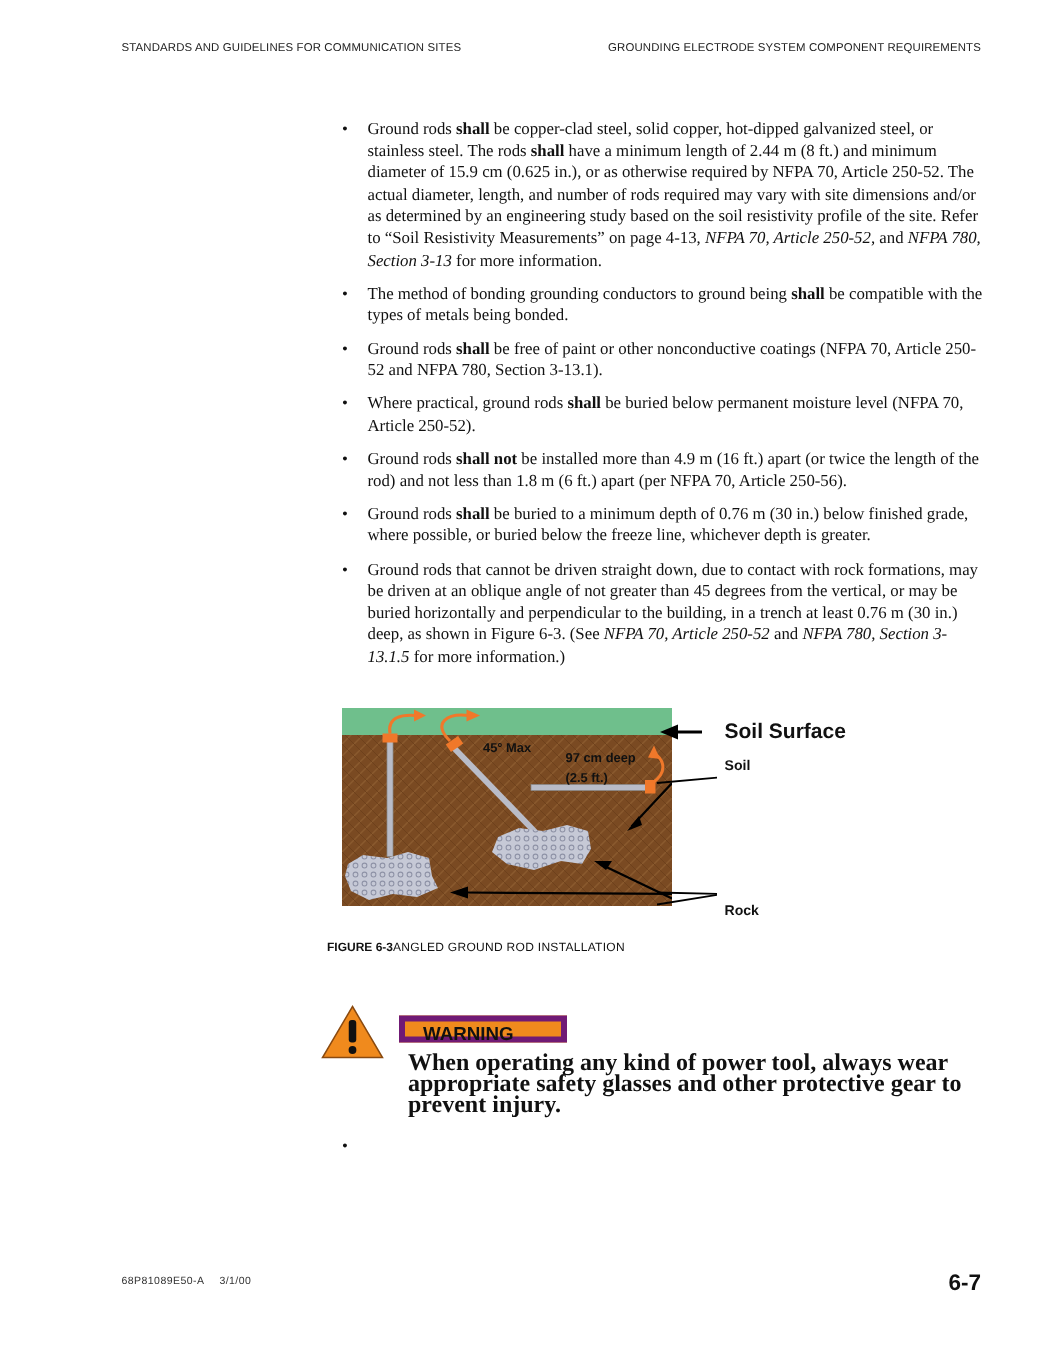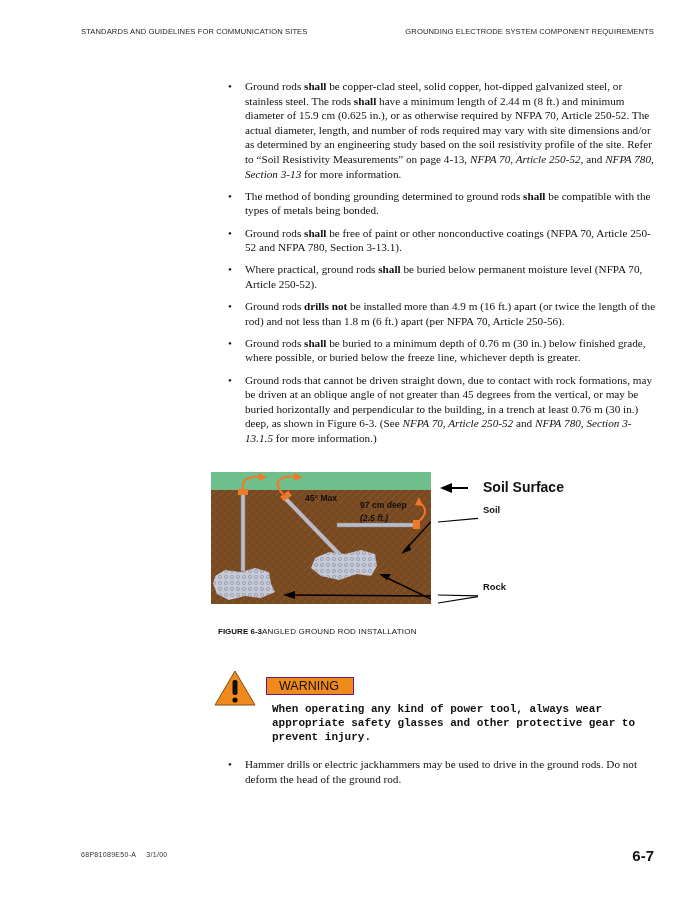--- a/index.html
+++ b/index.html
@@ -5,46 +5,46 @@
   html, body { margin: 0; padding: 0; background: #ffffff; }
   body { width: 694px; height: 898px; position: relative; overflow: hidden; font-family: "Liberation Serif", serif; color: #111; }
   .hdr { position: absolute; top: 27px; font-family: "Liberation Sans", sans-serif; font-size: 7.6px; font-variant: small-caps; letter-spacing: 0.1px; color: #222; text-transform: uppercase; text-align: center; }
   .hdr-left { left: 81px; }
   .hdr-right { right: 40px; }
   .body-list { position: absolute; left: 226px; top: 79px; width: 432px; margin: 0; padding: 0; list-style: none; }
   .body-list li { position: relative; padding-left: 19px; font-size: 11.2px; line-height: 14.6px; margin-bottom: 7.6px; }
   .bullet { position: absolute; left: 2px; top: 0; }
   .body-list b { font-weight: bold; }
   .body-list i { font-style: italic; }
-  .figure { position: absolute; left: 211px; top: 472px; width: 244px; height: 132px; overflow: hidden; }
+  .figure { position: absolute; left: 228px; top: 472px; width: 244px; height: 132px; overflow: hidden; }
   .figure svg { display: block; }
   .fig-label { position: absolute; font-family: "Liberation Sans", sans-serif; font-weight: bold; font-size: 8.6px; color: #111; }
   .caption { position: absolute; left: 218px; top: 627px; font-family: "Liberation Sans", sans-serif; font-size: 8px; color: #111; }
   .caption .num { font-weight: bold; text-transform: uppercase; }
   .caption .txt { text-transform: uppercase; margin-left: 0; letter-spacing: 0.2px; }
   .warn-icon { position: absolute; left: 213px; top: 669px; }
-  .warn-badge { position: absolute; left: 266px; top: 677px; width: 88px; height: 18px; background: #f08a1d; border: 1px solid #701a75; box-sizing: border-box; font-family: "Liberation Sans", sans-serif; font-weight: normal; font-size: 12.5px; color: #111; padding-left: 12px; line-height: 17px; }
-  .warn-text { position: absolute; left: 272px; top: 702px; width: 390px; font-family: Liberation Mono, monospace; font-weight: bold; font-size: 11px; line-height: 14px; color: #111; }
+  .warn-badge { position: absolute; left: 266px; top: 677px; width: 112px; height: 18px; background: #f08a1d; border: 4px solid #701a75; box-sizing: border-box; font-family: "Liberation Sans", sans-serif; font-weight: bold; font-size: 12.5px; color: #111; padding-left: 12px; line-height: 17px; }
+  .warn-text { position: absolute; left: 272px; top: 702px; width: 390px; font-family: Liberation Serif, serif; font-weight: bold; font-size: 16px; line-height: 14px; color: #111; }
   .list2 { top: 757px; }
   .footer-left { position: absolute; left: 81px; top: 851px; font-family: "Liberation Sans", sans-serif; font-size: 7px; color: #333; letter-spacing: 0.3px; }
   .footer-left span + span { margin-left: 10px; }
   .footer-right { position: absolute; right: 40px; top: 847px; font-family: "Liberation Sans", sans-serif; font-weight: bold; font-size: 15px; color: #111; }
 </style>
 </head>
 <body>
 
 <div class="hdr hdr-left">Standards and Guidelines for Communication Sites</div>
 <div class="hdr hdr-right">Grounding Electrode System Component Requirements</div>
 
 <ul class="body-list" id="list1">
     <li><span class="bullet">•</span><span>Ground rods </span><b>shall</b><span> be copper-clad steel, solid copper, hot-dipped galvanized steel, or stainless steel. The rods </span><b>shall</b><span> have a minimum length of 2.44 m (8 ft.) and minimum diameter of 15.9 cm (0.625 in.), or as otherwise required by NFPA 70, Article 250-52. The actual diameter, length, and number of rods required may vary with site dimensions and/or as determined by an engineering study based on the soil resistivity profile of the site. Refer to “Soil Resistivity Measurements” on page 4-13, </span><i>NFPA 70, Article 250-52,</i><span> and </span><i>NFPA 780, Section 3-13</i><span> for more information.</span></li>
-    <li><span class="bullet">•</span><span>The method of bonding grounding determined to ground rods </span><b>shall</b><span> be compatible with the types of metals being bonded.</span></li>
+    <li><span class="bullet">•</span><span>The method of bonding grounding conductors to ground being </span><b>shall</b><span> be compatible with the types of metals being bonded.</span></li>
     <li><span class="bullet">•</span><span>Ground rods </span><b>shall</b><span> be free of paint or other nonconductive coatings (NFPA 70, Article 250-52 and NFPA 780, Section 3-13.1).</span></li>
     <li><span class="bullet">•</span><span>Where practical, ground rods </span><b>shall</b><span> be buried below permanent moisture level (NFPA 70, Article 250-52).</span></li>
-    <li><span class="bullet">•</span><span>Ground rods </span><b>drills not</b><span> be installed more than 4.9 m (16 ft.) apart (or twice the length of the rod) and not less than 1.8 m (6 ft.) apart (per NFPA 70, Article 250-56).</span></li>
+    <li><span class="bullet">•</span><span>Ground rods </span><b>shall not</b><span> be installed more than 4.9 m (16 ft.) apart (or twice the length of the rod) and not less than 1.8 m (6 ft.) apart (per NFPA 70, Article 250-56).</span></li>
     <li><span class="bullet">•</span><span>Ground rods </span><b>shall</b><span> be buried to a minimum depth of 0.76 m (30 in.) below finished grade, where possible, or buried below the freeze line, whichever depth is greater.</span></li>
     <li><span class="bullet">•</span><span>Ground rods that cannot be driven straight down, due to contact with rock formations, may be driven at an oblique angle of not greater than 45 degrees from the vertical, or may be buried horizontally and perpendicular to the building, in a trench at least 0.76 m (30 in.) deep, as shown in Figure 6-3. (See </span><i>NFPA 70, Article 250-52</i><span> and </span><i>NFPA 780, Section 3-13.1.5</i><span> for more information.)</span></li>
   </ul>
 
 <div class="figure">
   <svg width="220" height="132" viewBox="0 0 220 132">
     <defs>
       <pattern id="soilpat" width="8" height="8" patternUnits="userSpaceOnUse">
         <rect width="8" height="8" fill="#7a4a22"></rect>
         <path d="M0 8 L8 0" stroke="#8a5a2e" stroke-width="1"></path>
@@ -78,46 +78,46 @@
 
     <line x1="220" y1="50" x2="193" y2="79" stroke="#000" stroke-width="1.5"></line>
     <polygon points="190,82 198,72 200,78" fill="#000"></polygon>
     <line x1="220" y1="127" x2="172" y2="104" stroke="#000" stroke-width="1.5"></line>
     <polygon points="168,102 180,102 176,108" fill="#000"></polygon>
     <line x1="220" y1="124" x2="82" y2="123" stroke="#000" stroke-width="1.5"></line>
     <polygon points="72,123 84,119 84,127" fill="#000"></polygon>
   </svg>
   <div class="fig-label" style="left:94px; top:21px;">45° Max</div>
   <div class="fig-label" style="left:149px; top:28px;">97 cm deep</div>
-  <div class="fig-label" style="left:149px; top:41px;font-style:italic;">(2.5 ft.)</div>
+  <div class="fig-label" style="left:149px; top:41px;">(2.5 ft.)</div>
 </div>
 
 <svg style="position:absolute; left:438px; top:480px;" width="40" height="130">
   <line x1="30" y1="8" x2="10" y2="8" stroke="#000" stroke-width="2"></line>
   <polygon points="2,8 14,3 14,13" fill="#000"></polygon>
   <line x1="0" y1="42" x2="44" y2="38" stroke="#000" stroke-width="1.2"></line>
   <line x1="0" y1="123" x2="44" y2="116" stroke="#000" stroke-width="1.2"></line>
   <line x1="0" y1="115" x2="44" y2="116" stroke="#000" stroke-width="1.2"></line>
 </svg>
 <div class="fig-label" style="left:483px; top:479px; font-size:14px;">Soil Surface</div>
 <div class="fig-label" style="left:483px; top:504px; font-size:9.4px;">Soil</div>
-<div class="fig-label" style="left:483px; top:581px; font-size:9.4px;">Rock</div>
+<div class="fig-label" style="left:483px; top:601px; font-size:9.4px;">Rock</div>
 
 <div class="caption">
   <span class="num">Figure 6-3</span><span class="txt">Angled Ground Rod Installation</span>
 </div>
 
 <svg class="warn-icon" width="44" height="38" viewBox="0 0 44 38">
   <polygon points="22,2 42,36 2,36" fill="#f08a1d" stroke="#8a4a10" stroke-width="1"></polygon>
   <rect x="19.5" y="11" width="5" height="15" rx="2" fill="#111"></rect>
   <circle cx="22" cy="31" r="2.6" fill="#111"></circle>
 </svg>
 <div class="warn-badge">WARNING</div>
 <div class="warn-text">When operating any kind of power tool, always wear appropriate safety glasses and other protective gear to prevent injury.</div>
 
 <ul class="body-list list2" id="list2">
-    <li><span class="bullet">•</span><span>Hammer drills or electric jackhammers may be used to drive in the ground rods. Do not deform the head of the ground rod.</span></li>
+    <li><span class="bullet">•</span></li>
   </ul>
 
 <div class="footer-left">
   <span>68P81089E50-A</span><span>3/1/00</span>
 </div>
 <div class="footer-right">6-7</div>
 
 </body></html>

